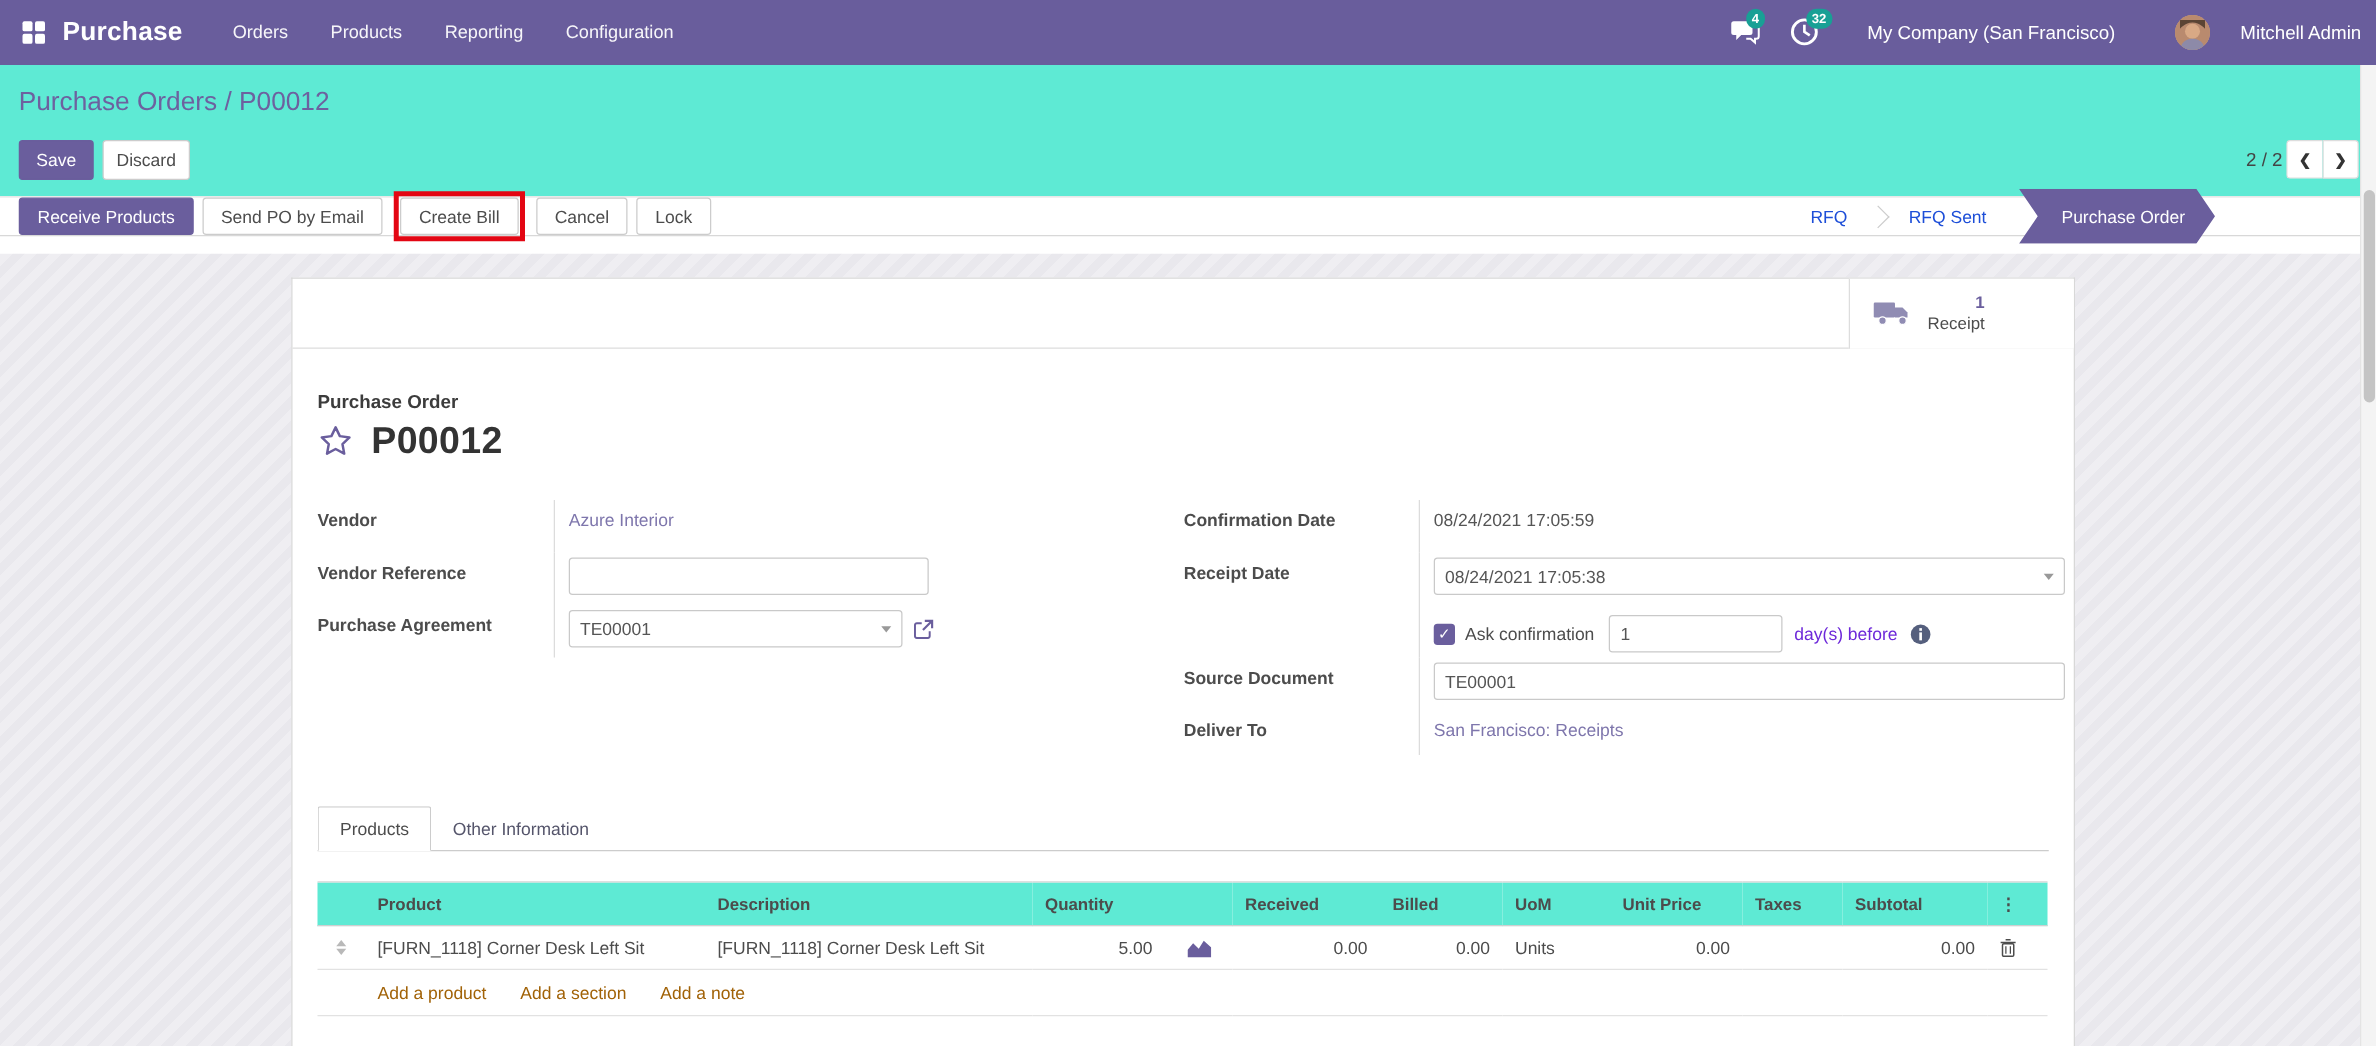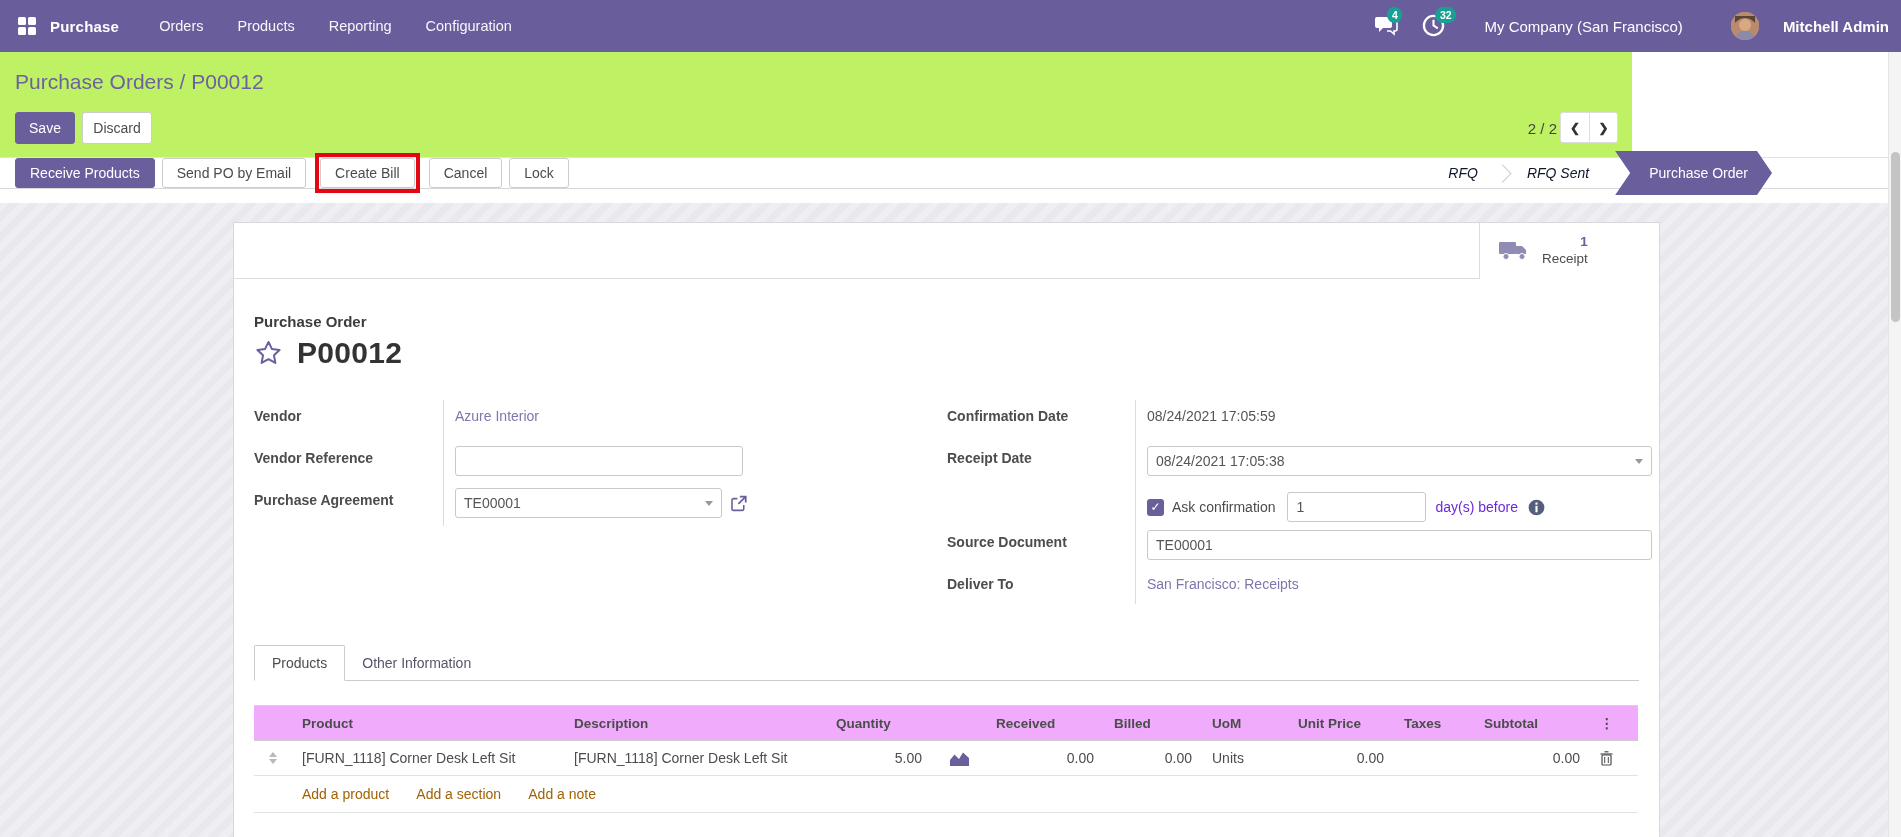--- a/index.html
+++ b/index.html
@@ -6,34 +6,34 @@
   html,body { width:1901px; height:837px; overflow:hidden; background:#fff;
     font-family:"Liberation Sans", sans-serif; color:#4c4c4c; }
 
   
   .navbar { position:absolute; left:0; top:0; width:1901px; height:52px;
     background:#695d9c; display:flex; align-items:center; color:#fff; }
   .nav-left { display:flex; align-items:center; }
   .apps-icon { width:18px; height:18px; margin-left:18px; display:grid;
     grid-template-columns:8px 8px; grid-template-rows:8px 8px; gap:2px; cursor:pointer; }
   .apps-icon span { background:#fff; border-radius:1.5px; }
-  .app-name { font-size:15px; font-weight:bold; margin-left:14px; letter-spacing:.2px; }
+  .app-name { font-size:21px; font-weight:bold; margin-left:14px; letter-spacing:.2px; }
   .nav-menus { display:flex; gap:34px; margin-left:40px; font-size:14.5px; }
   .nav-menus div { cursor:pointer; opacity:.95; }
   .nav-right { margin-left:auto; display:flex; align-items:center; gap:22px; padding-right:10px; }
   .nav-ico { position:relative; width:26px; height:24px; cursor:pointer; }
   .badge { position:absolute; top:-7px; left:13px; background:#18a095; color:#fff;
     font-size:10.5px; line-height:1; padding:2.5px 4.5px; border-radius:9px; font-weight:bold; }
   .company { font-size:15px; margin-left:14px; cursor:pointer; }
   .avatar { width:28px; height:28px; border-radius:50%; overflow:hidden; background:#caa287;
     margin-left:26px; cursor:pointer; }
-  .user-name { font-size:15px; font-weight:bold; margin-left:2px; margin-right:2px; cursor:pointer; }
-
-  
-  .cp { position:absolute; left:0; top:52px; width:1632px; height:105px; background:#bef264; }
+  .user-name { font-size:15px; font-weight:normal; margin-left:2px; margin-right:2px; cursor:pointer; }
+
+  
+  .cp { position:absolute; left:0; top:52px; width:1901px; height:105px; background:#5eead4; }
   .breadcrumb { position:absolute; left:15px; top:18px; font-size:21px; color:#6d619f; }
   .breadcrumb .crumb { cursor:pointer; }
   .btn { display:inline-block; border-radius:3px; font-size:14px; text-align:center;
     cursor:pointer; border:1px solid transparent; }
   .btn-primary { background:#6a5e9d; color:#fff; border-color:#6a5e9d; }
   .btn-default { background:#fff; color:#4c4c4c; border-color:#ccc; }
   .save-btn { position:absolute; left:15px; top:60px; width:60px; padding:7px 0; }
   .discard-btn { position:absolute; left:82px; top:60px; width:70px; padding:7px 0; }
   .pager { position:absolute; right:75px; top:68px; font-size:15px; color:#444; }
   .pager-btns { position:absolute; right:14px; top:60px; display:flex; }
@@ -43,21 +43,21 @@
   .pager-btns .pbtn:first-child { border-radius:3px 0 0 3px; border-right:none; }
   .pager-btns .pbtn:last-child { border-radius:0 3px 3px 0; }
 
   
   .statusbar { position:absolute; left:0; top:157px; width:1901px; height:32px; background:#fff;
     border-top:1px solid #e2e2e2; border-bottom:1px solid #d8d8d8;padding-left:14px; }
   .sb-buttons { position:absolute; left:15px; top:0; height:100%; display:flex; align-items:center; gap:7px; }
   .sb-buttons .btn { padding:6px 14px; white-space:nowrap; }
   .annotation { border:4px solid #e30613; padding:1px; margin:0 2px; }
   .stages { position:absolute; right:129px; top:0; height:100%; display:flex; align-items:center; }
-  .stage { font-size:14px; color:#0f172a; padding:0 16px; cursor:pointer; white-space:nowrap;font-style:italic; }
+  .stage { font-size:14px; color:#1d4ed8; padding:0 16px; cursor:pointer; white-space:nowrap; }
   .stage-sep { width:13px; height:13px; border-top:1px solid #ccc; border-right:1px solid #ccc;
     transform:rotate(45deg); margin:0 2px; }
   .stage-active { height:44px; background:#6a5e9d; color:#fff; font-size:14px; display:flex;
     align-items:center; padding:0 24px 0 34px; margin-left:10px; white-space:nowrap; cursor:pointer;
     clip-path:polygon(0 0, calc(100% - 15px) 0, 100% 50%, calc(100% - 15px) 100%, 0 100%, 15px 50%); }
 
   
   .content { position:absolute; left:0; top:203px; width:1901px; height:634px;
     background:repeating-linear-gradient(135deg, #efeef2 0 7px, #e9e8ed 7px 14px); }
   .sheet { position:absolute; left:233px; top:19px; width:1427px; height:615px; background:#fff;
@@ -99,21 +99,21 @@
   .askconf .suffix { font-size:14px; color:#6d28d9; margin:0 10px 0 9px; }
 
   
   .tabs { display:flex; align-items:flex-end; margin:40px 20px 0 20px; border-bottom:1px solid #ccc; height:37px; }
   .tab { font-size:14px; padding:9px 17px; cursor:pointer; color:#55556b; }
   .tab.active { background:#fff; border:1px solid #ccc; border-bottom:1px solid #fff;
     margin-bottom:-1px; border-radius:2px 2px 0 0; color:#4c4c4c; }
 
   
   .po-table { margin:24px 20px 0 20px; width:1384px; border-collapse:collapse; table-layout:fixed; }
-  .po-table th { background:#f0abfc; font-size:13.5px; font-weight:bold; color:#4c4c4c;
+  .po-table th { background:#5eead4; font-size:13.5px; font-weight:bold; color:#4c4c4c;
     padding:9px 10px; text-align:left; border-top:1px solid #d5d5d5; border-bottom:1px solid #cfcfcf; }
   .po-table td { font-size:14px; color:#4c4c4c; padding:9px 10px; border-bottom:1px solid #e2e2e2;
     background:#fff; white-space:nowrap; overflow:hidden; }
   .num { text-align:right; }
   .c-handle{width:38px;} .c-prod{width:272px;} .c-desc{width:262px;} .c-qty{width:106px;}
   .c-ico{width:54px;} .c-recv{width:118px;} .c-bill{width:98px;} .c-uom{width:86px;}
   .c-price{width:106px;} .c-tax{width:80px;} .c-sub{width:116px;} .c-act{width:48px;}
   .kebab { color:#666; font-weight:bold; text-align:center; cursor:pointer; }
   .add-row td { padding:10px 10px; }
   .add-link { color:#a16207; font-size:14px; margin-right:24px; cursor:pointer;margin-top:15px; }

